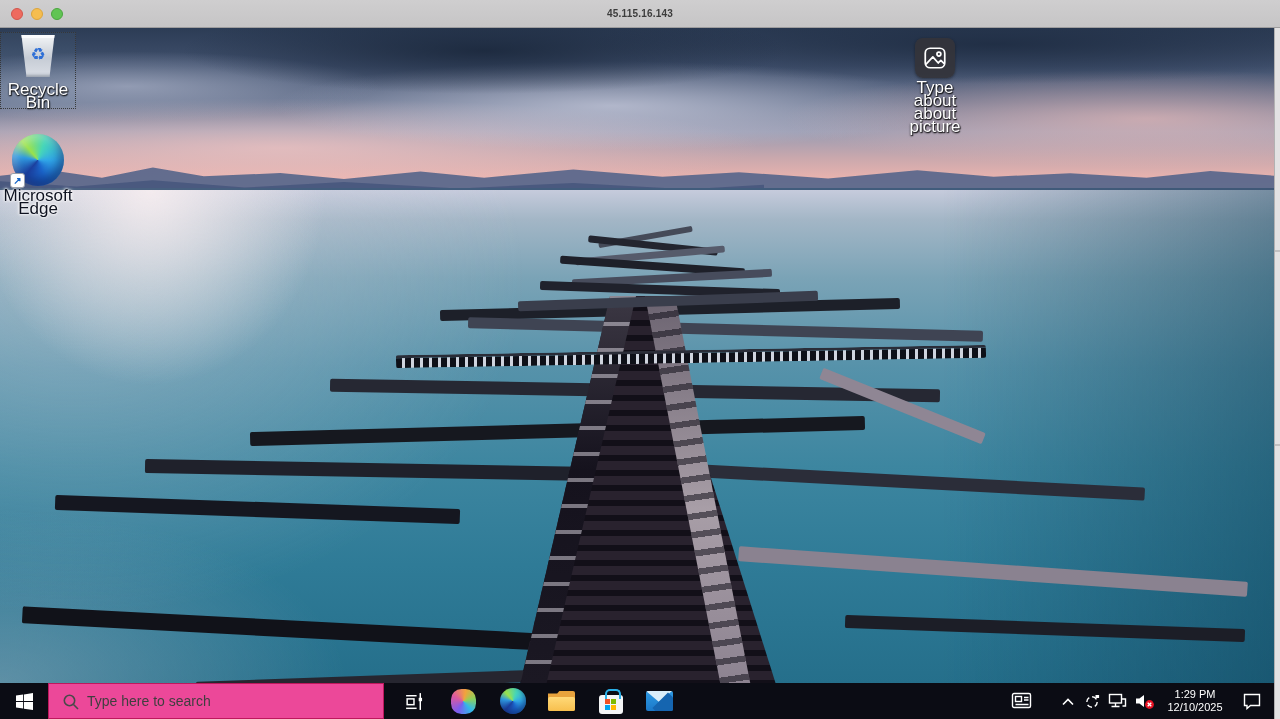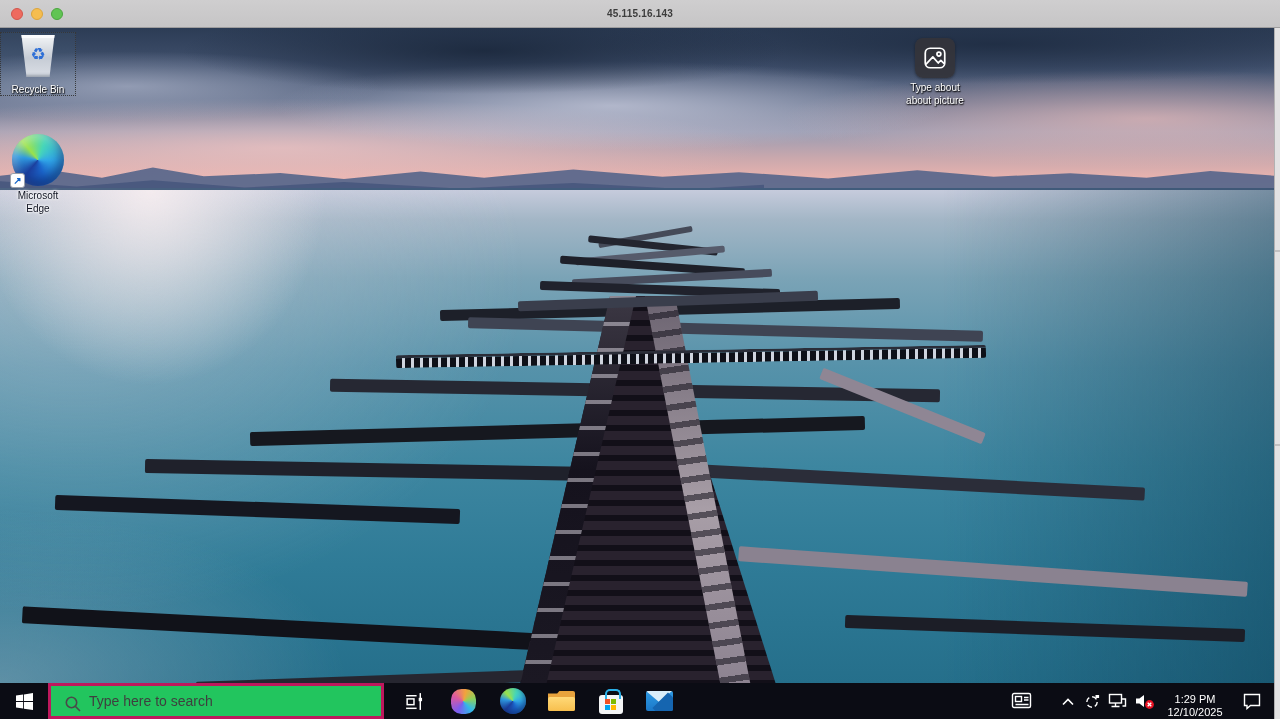--- a/index.html
+++ b/index.html
@@ -54,21 +54,21 @@
       repeating-linear-gradient(180deg, rgba(222,217,227,.5) 0 4px, transparent 4px 26px),
       linear-gradient(180deg,#3c3844,#15121d 45%,#1b1823); }
   .railR { position:absolute; left:645px; top:268px; width:30px; height:387px;
     transform:skewX(11deg); transform-origin:top left;
     background:
       repeating-linear-gradient(172deg, rgba(18,16,26,.55) 0 6px, transparent 6px 18px),
       linear-gradient(180deg,#6b6370,#a89ea7 55%,#8d8391); }
 
   
   .dicon { position:absolute; width:76px; display:flex; flex-direction:column; align-items:center; z-index:10; cursor:default; }
-  .dicon .lbl { margin-top:3px; font-size:10px; line-height:13px; text-align:center; color:#fff;
+  .dicon .lbl { margin-top:3px; font-size:17px; line-height:13px; text-align:center; color:#fff;
     text-shadow:0 1px 2px rgba(0,0,0,.95), 1px 1px 1px rgba(0,0,0,.75); }
   .dicon.dark-label .lbl { color:#0e1220; text-shadow:0 0 3px #fff,0 0 2px #fff,0 0 4px rgba(255,255,255,.9); }
   .sel { outline:1px dotted rgba(55,55,55,.95); outline-offset:-1px; background:rgba(120,150,180,.08); }
   .bin-wrap { width:48px; height:48px; display:flex; align-items:center; justify-content:center; position:relative; }
   .bin { width:36px; height:42px; position:relative;
     background:linear-gradient(180deg,#f4f6f8,#c6ccd5 55%,#dbdfe6);
     clip-path:polygon(4% 0,96% 0,82% 100%,18% 100%);
     box-shadow:inset 0 3px 0 #fbfcfe, inset 0 -2px 3px rgba(90,100,115,.5); }
   .bin .recycle { position:absolute; left:0; right:0; top:9px; text-align:center;
     font-size:17px; color:#2f6fd6; }
@@ -79,21 +79,21 @@
     border-radius:3px; border:1px solid #9aa0aa; display:flex; align-items:center; justify-content:center;
     font-size:10px; font-weight:700; color:#1766c8; }
   .learn-box { width:40px; height:40px; border-radius:8px; background:rgba(52,52,58,.93);
     display:flex; align-items:center; justify-content:center; box-shadow:0 1px 3px rgba(0,0,0,.4); }
 
   
   .taskbar { position:absolute; left:0; top:683px; width:1274px; height:36px; background:#0b0c14;
     display:flex; align-items:stretch; z-index:50; }
   .tb-btn { height:36px; display:flex; align-items:center; justify-content:center; cursor:pointer; }
   .start { width:48px; }
-  .searchbox { position:relative; width:336px; height:36px; background:#22c55e; border:3px solid #be185d; }
+  .searchbox { position:relative; width:336px; height:36px; background:#ec4899; border:1px solid #be185d; }
   .searchbox input { width:100%; height:100%; border:none; outline:none; padding-left:38px;
     font-size:14px; color:#2a2a2a; font-family:"Liberation Sans",sans-serif; background:transparent; }
   .searchbox input::placeholder { color:#3f3f3f; opacity:1; }
   .mag { position:absolute; left:13px; top:9px; }
   .appzone { display:flex; align-items:stretch; margin-left:6px; }
   .appbtn { width:49px; }
   .copilot { width:25px; height:25px; border-radius:42%;
     background:conic-gradient(from 210deg,#7b5cf0,#de5a9e 25%,#f2a33c 45%,#8ed05a 62%,#31b8ea 80%,#7b5cf0 100%); }
   .edge-sm { width:26px; height:26px; border-radius:50%;
     background:conic-gradient(from -40deg,#9be24a,#46d6b8 60deg,#31a8e8 130deg,#1b66cc 200deg,#1b3f9e 260deg,#2f9ae0 320deg,#9be24a 360deg);
@@ -112,21 +112,21 @@
   .wingrid i:nth-child(3){background:#00a4ef}.wingrid i:nth-child(4){background:#ffb900}
   .mail { position:relative; width:27px; height:20px; background:linear-gradient(180deg,#2e9ae4,#1b78c8);
     border-radius:2px; overflow:hidden; }
   .mail::before { content:""; position:absolute; top:0; left:0; border-left:13.5px solid transparent;
     border-right:13.5px solid transparent; border-top:11px solid #d9edf9; }
   .mail::after { content:""; position:absolute; right:-6px; bottom:-8px; width:22px; height:22px;
     background:#1565b0; transform:rotate(45deg); }
 
   .trayzone { position:absolute; right:0; top:0; height:36px; display:flex; align-items:center; }
   .tray-btn { height:36px; display:flex; align-items:center; justify-content:center; cursor:pointer; }
-  .clock { width:70px; text-align:center; color:#fff; font-size:11px; line-height:13px;align-items:flex-end; }
+  .clock { width:70px; text-align:center; color:#fff; font-size:11px; line-height:13px; }
   .gap { width:14px; }
 
   svg { display:block; }
 </style>
 </head>
 <body>
 
 <div class="titlebar">
   <span class="tl-btn tl-close"></span>
   <span class="tl-btn tl-min"></span>

